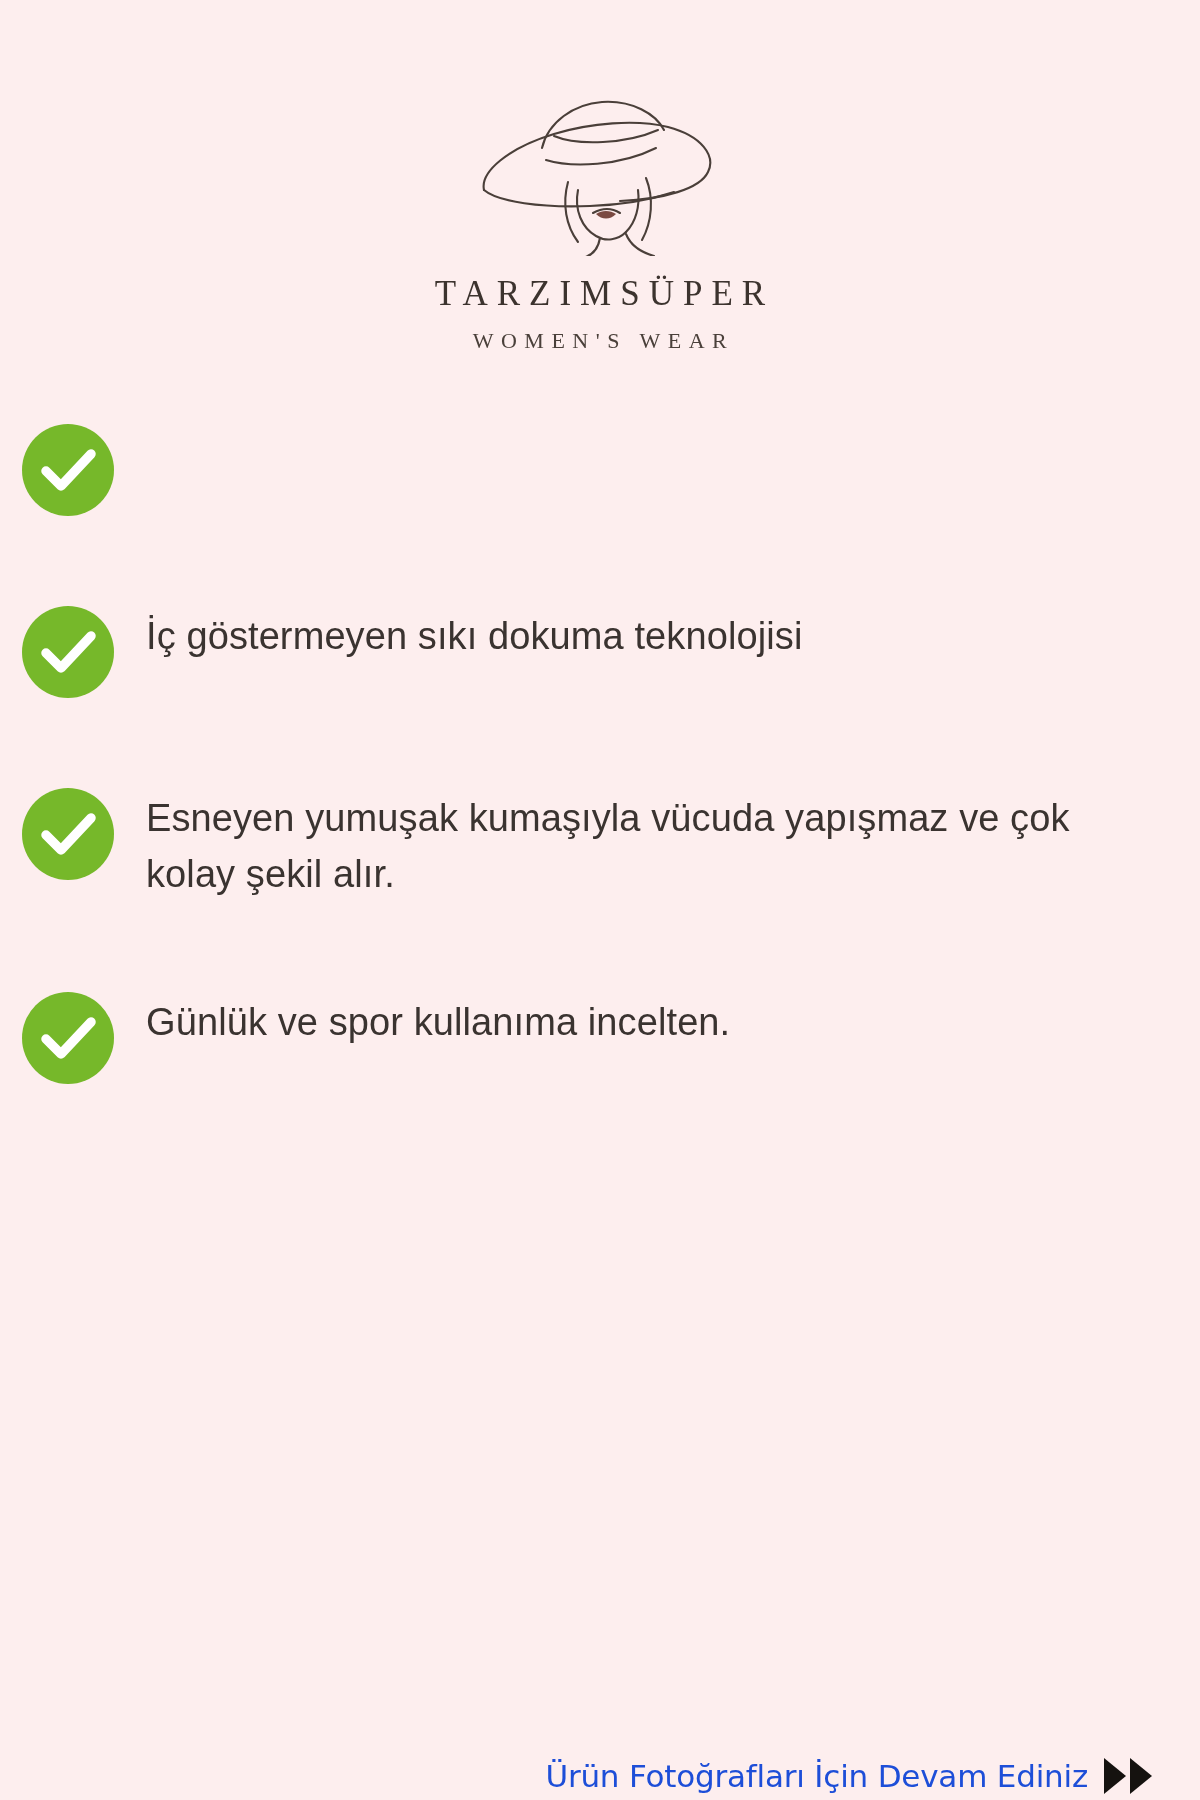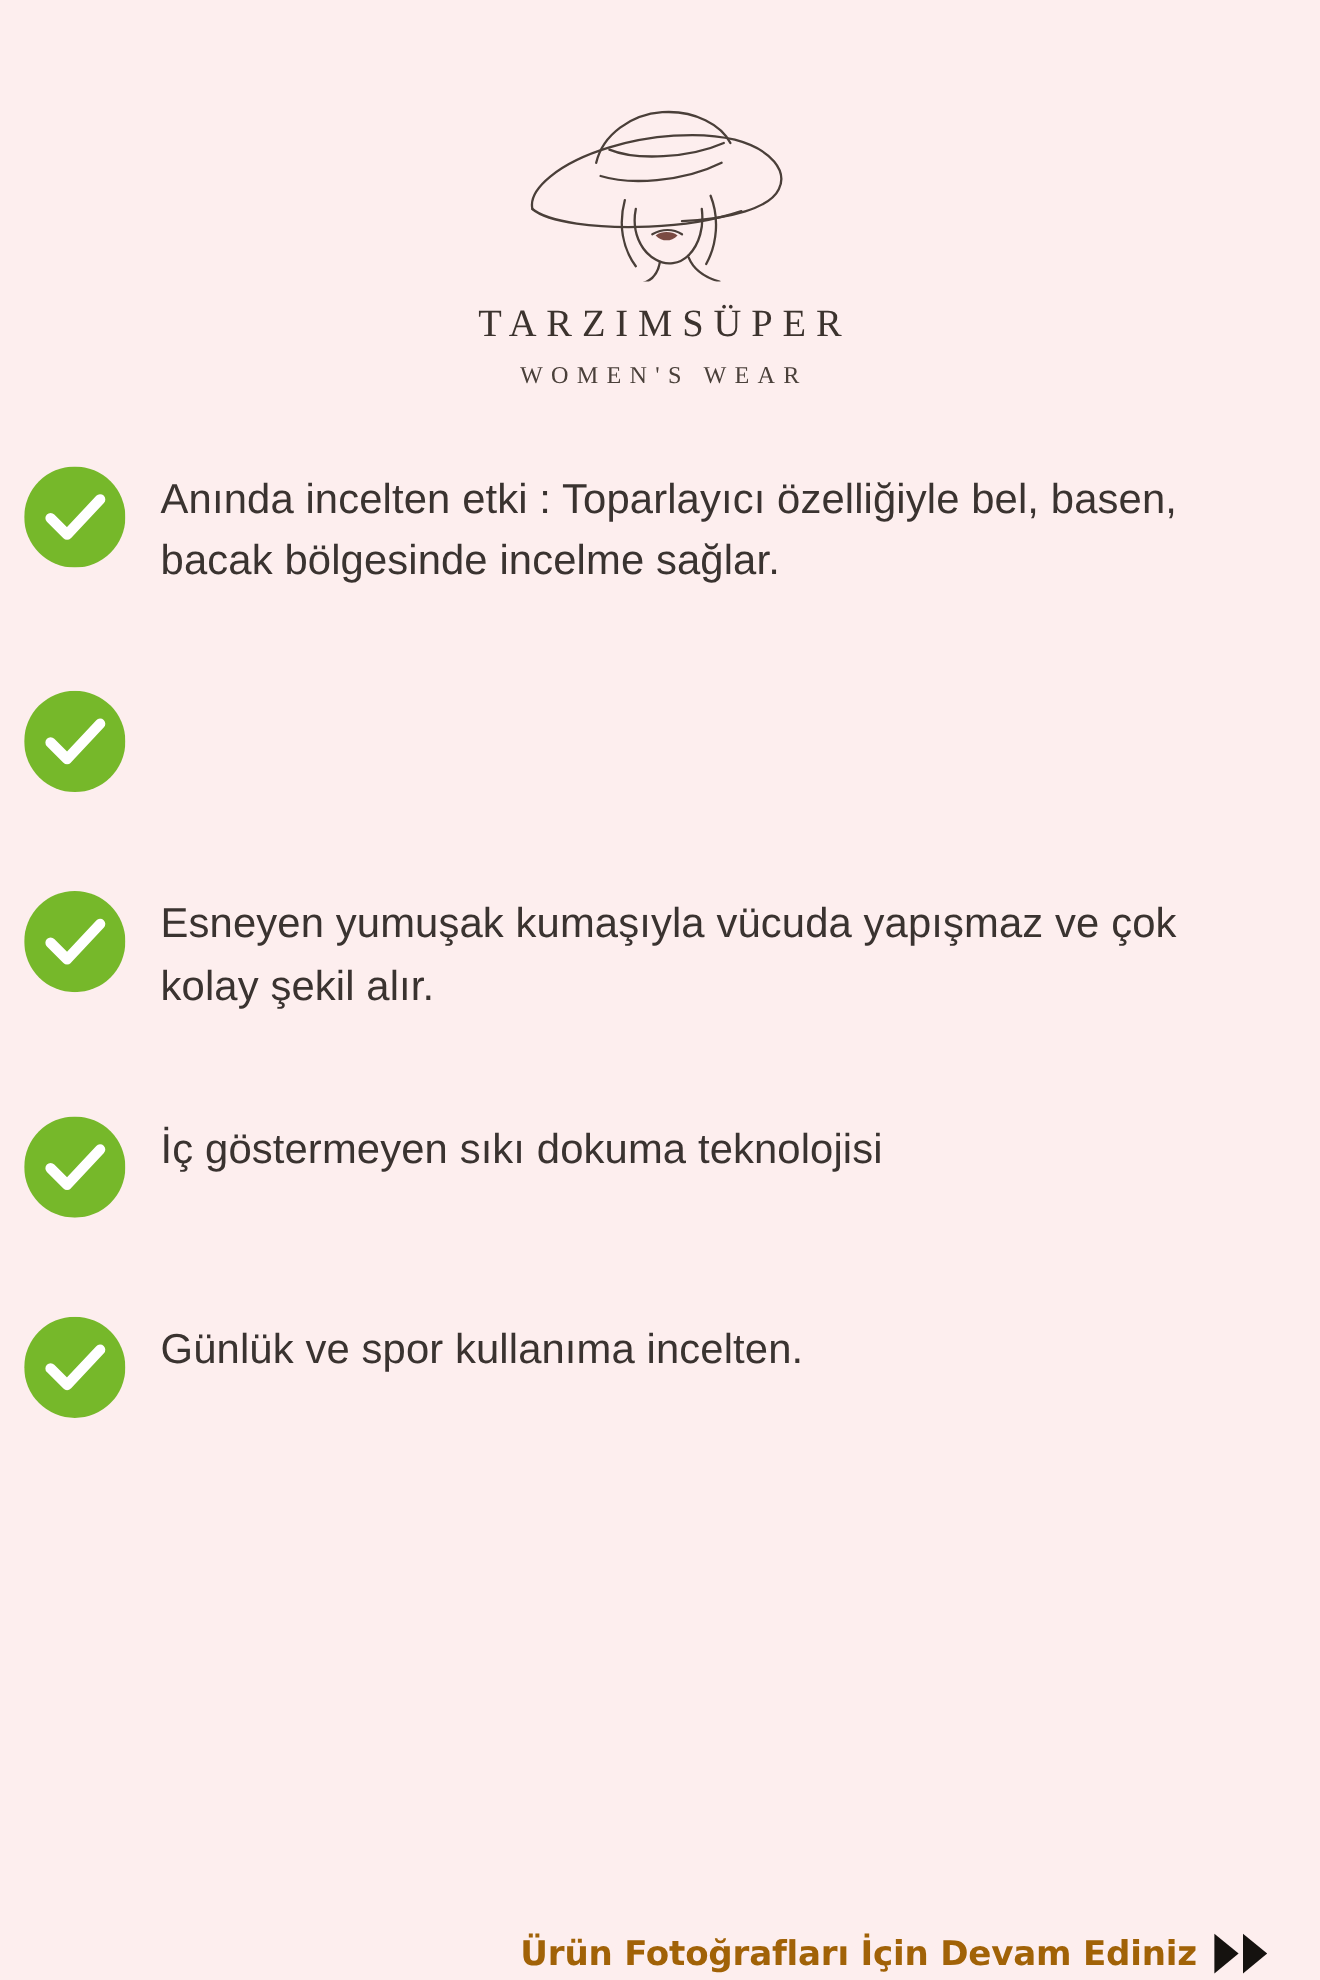--- a/index.html
+++ b/index.html
@@ -96,23 +96,23 @@
   
   .footer {
     position: absolute;
     right: 48px;
     bottom: 46px;
     display: flex;
     align-items: center;
   }
   .footer-text {
     font-family: "DejaVu Sans", sans-serif;
-    font-weight: bold;
+    font-weight: normal;
     font-size: 31px;
-    color: #a16207;
+    color: #1d4ed8;
     letter-spacing: -0.2px;
     white-space: nowrap;
   }
   .footer-arrows {
     margin-left: 16px;
     display: flex;
     align-items: center;
     gap: 4px;
   }
   .tri {
@@ -151,57 +151,48 @@
         <path d="M118 96 C112 118 116 140 128 156"></path>
         <path d="M196 92 C204 112 202 136 192 154"></path>
       </svg>
     </span>
     <div class="brand-name">TARZIMSÜPER</div>
     <div class="brand-sub">WOMEN'S WEAR</div>
   </div>
 
   <div class="features">
 
-    <div class="feature">
-      <span class="check">
-        <svg viewBox="0 0 92 92" xmlns="http://www.w3.org/2000/svg">
-          <circle cx="46" cy="46" r="46" fill="#76b82a"></circle>
-          <path d="M24 47 L39 62 L69 30" fill="none" stroke="#ffffff" stroke-width="9.5" stroke-linecap="round" stroke-linejoin="round"></path>
-        </svg>
-      </span>
-      <div class="feature-text">Anında incelten etki : Toparlayıcı özelliğiyle bel, basen, bacak bölgesinde incelme sağlar.</div>
-    </div>
-
-    <div class="feature">
-      <span class="check">
-        <svg viewBox="0 0 92 92" xmlns="http://www.w3.org/2000/svg">
-          <circle cx="46" cy="46" r="46" fill="#76b82a"></circle>
-          <path d="M24 47 L39 62 L69 30" fill="none" stroke="#ffffff" stroke-width="9.5" stroke-linecap="round" stroke-linejoin="round"></path>
-        </svg>
-      </span>
+
+    <div class="feature">
+      <span class="check">
+        <svg viewBox="0 0 92 92" xmlns="http://www.w3.org/2000/svg">
+          <circle cx="46" cy="46" r="46" fill="#76b82a"></circle>
+          <path d="M24 47 L39 62 L69 30" fill="none" stroke="#ffffff" stroke-width="9.5" stroke-linecap="round" stroke-linejoin="round"></path>
+        </svg>
+      </span>
+    </div>
+
+    <div class="feature">
+      <span class="check">
+        <svg viewBox="0 0 92 92" xmlns="http://www.w3.org/2000/svg">
+          <circle cx="46" cy="46" r="46" fill="#76b82a"></circle>
+          <path d="M24 47 L39 62 L69 30" fill="none" stroke="#ffffff" stroke-width="9.5" stroke-linecap="round" stroke-linejoin="round"></path>
+        </svg>
+      </span>
+      <div class="feature-text">İç göstermeyen sıkı dokuma teknolojisi</div>
     </div>
 
     <div class="feature">
       <span class="check">
         <svg viewBox="0 0 92 92" xmlns="http://www.w3.org/2000/svg">
           <circle cx="46" cy="46" r="46" fill="#76b82a"></circle>
           <path d="M24 47 L39 62 L69 30" fill="none" stroke="#ffffff" stroke-width="9.5" stroke-linecap="round" stroke-linejoin="round"></path>
         </svg>
       </span>
       <div class="feature-text">Esneyen yumuşak kumaşıyla vücuda yapışmaz ve çok kolay şekil alır.</div>
-    </div>
-
-    <div class="feature">
-      <span class="check">
-        <svg viewBox="0 0 92 92" xmlns="http://www.w3.org/2000/svg">
-          <circle cx="46" cy="46" r="46" fill="#76b82a"></circle>
-          <path d="M24 47 L39 62 L69 30" fill="none" stroke="#ffffff" stroke-width="9.5" stroke-linecap="round" stroke-linejoin="round"></path>
-        </svg>
-      </span>
-      <div class="feature-text">İç göstermeyen sıkı dokuma teknolojisi</div>
     </div>
 
     <div class="feature">
       <span class="check">
         <svg viewBox="0 0 92 92" xmlns="http://www.w3.org/2000/svg">
           <circle cx="46" cy="46" r="46" fill="#76b82a"></circle>
           <path d="M24 47 L39 62 L69 30" fill="none" stroke="#ffffff" stroke-width="9.5" stroke-linecap="round" stroke-linejoin="round"></path>
         </svg>
       </span>
       <div class="feature-text">Günlük ve spor kullanıma incelten.</div>

